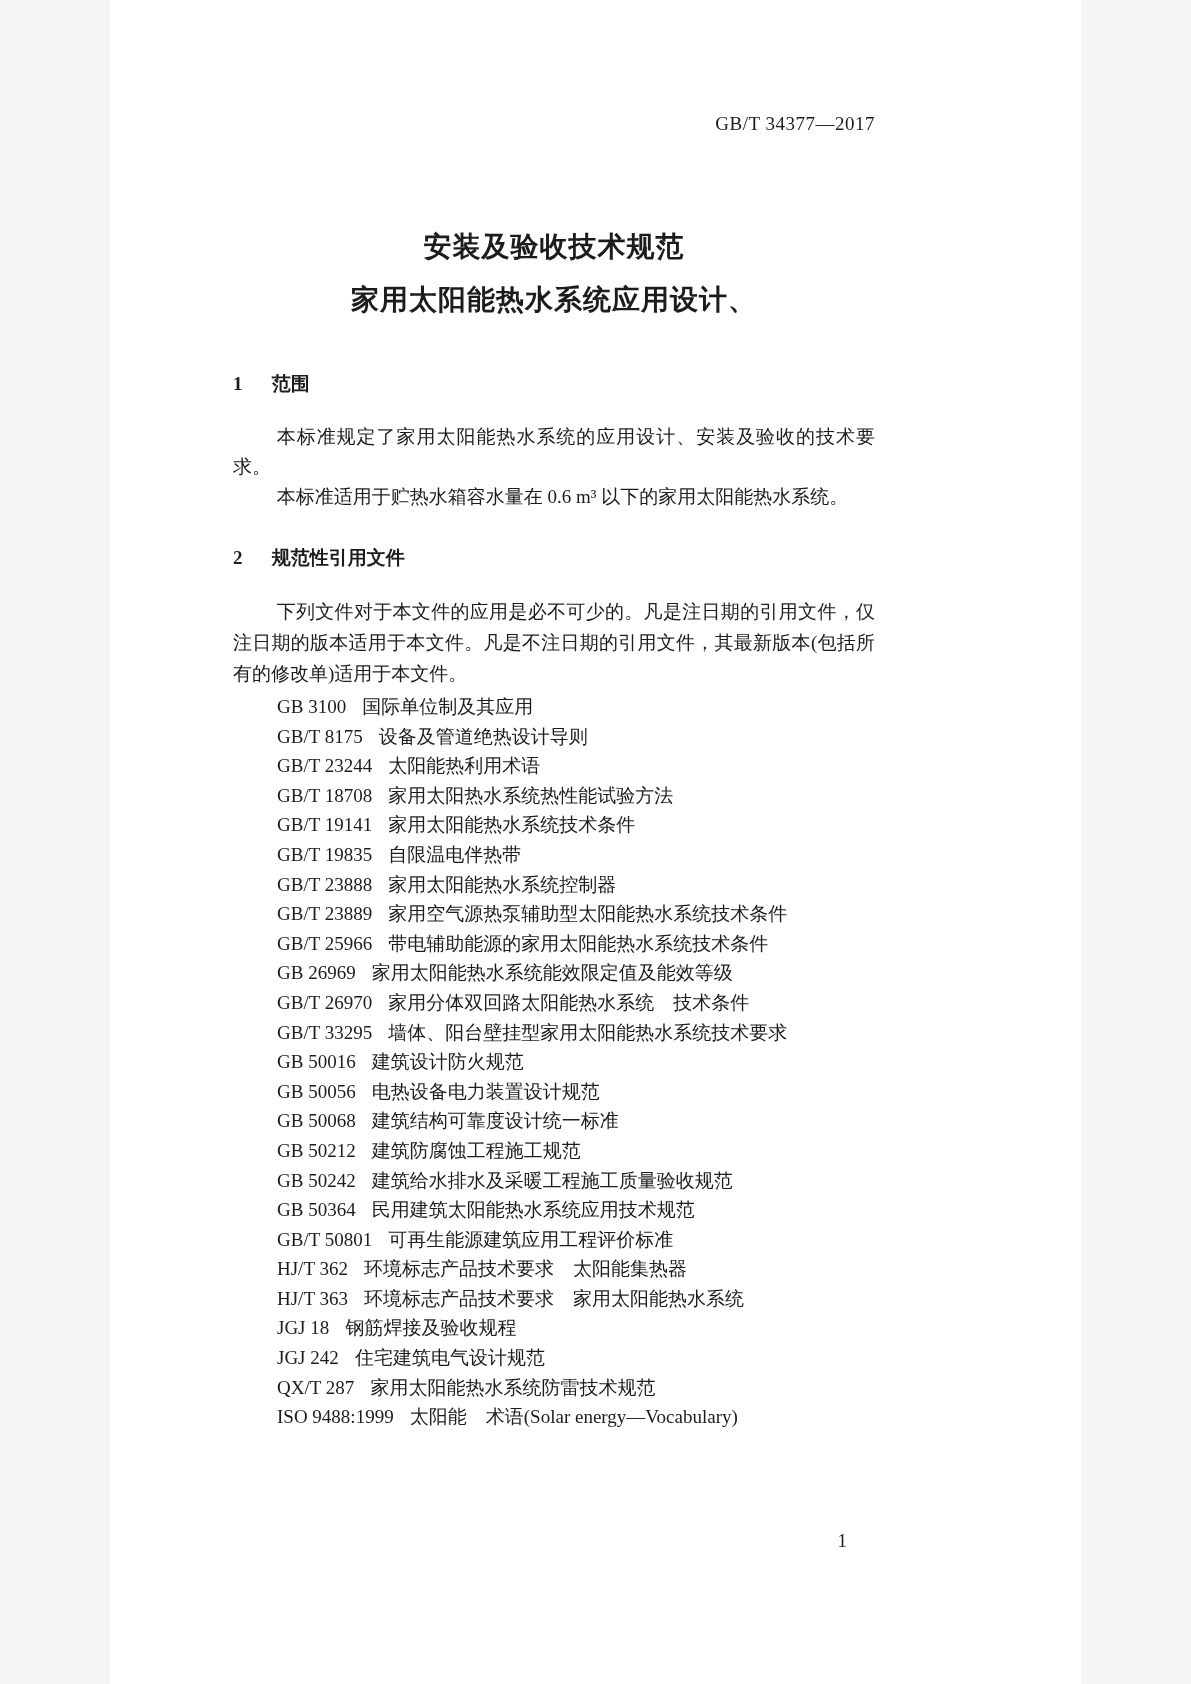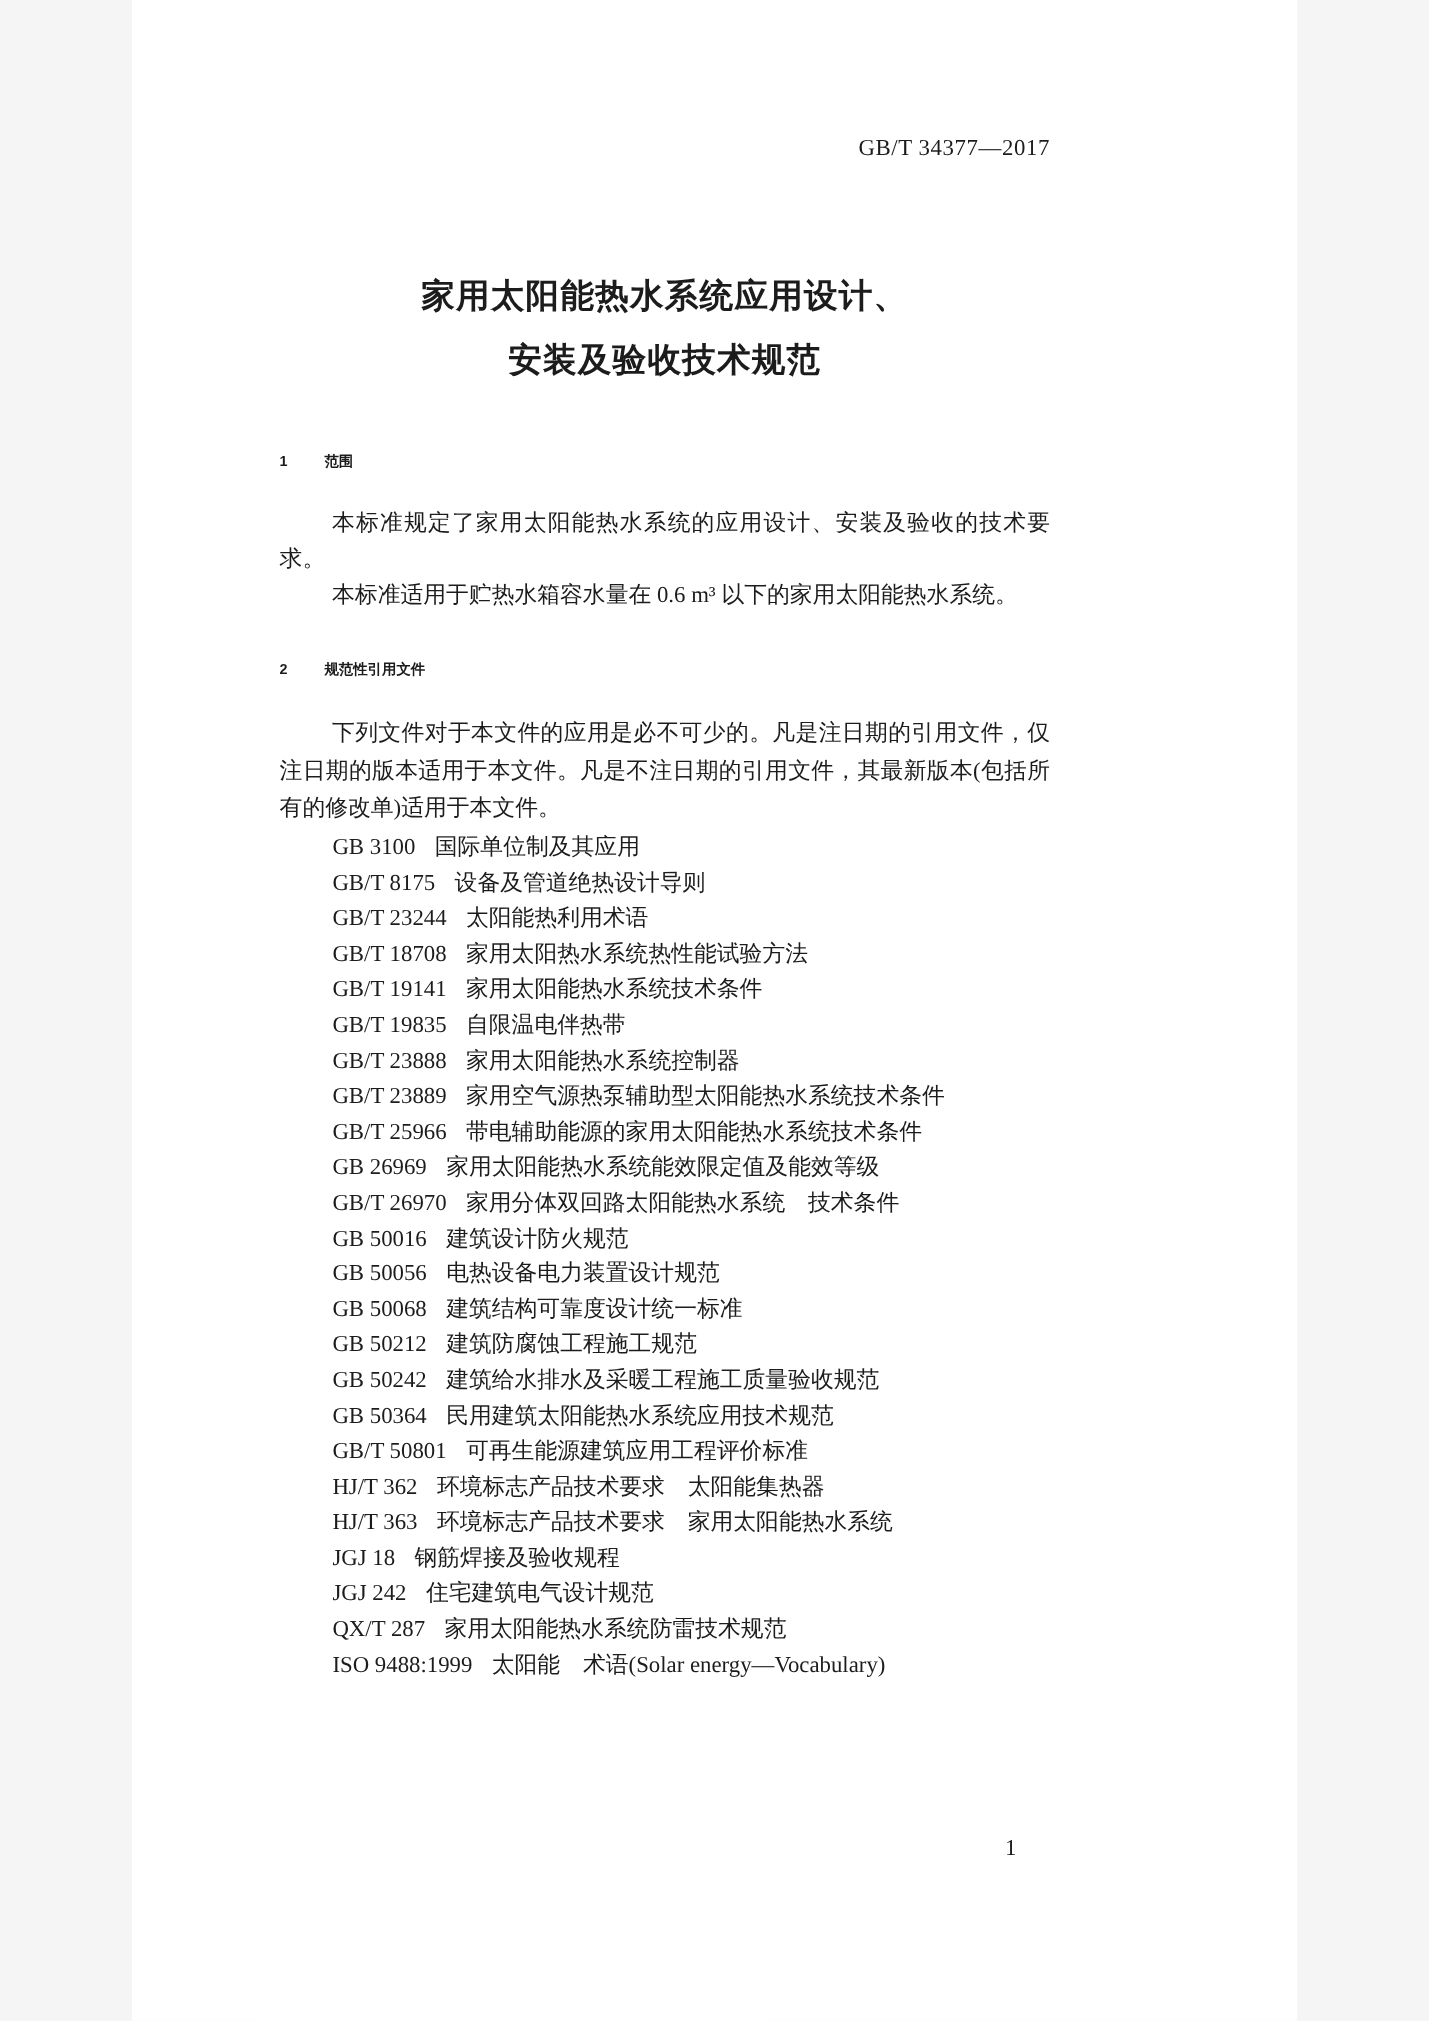--- a/index.html
+++ b/index.html
@@ -28,23 +28,23 @@
     margin-top: 84px;
     text-align: center;
     font-family: "Liberation Sans", "DejaVu Sans", sans-serif;
     font-weight: bold;
     font-size: 28px;
     line-height: 53px;
     letter-spacing: 1px;
   }
   .title-line { display: block; }
   .section-heading {
-    font-family: Liberation Sans, sans-serif;
+    font-family: Liberation Serif, serif;
     font-weight: bold;
-    font-size: 12px;
+    font-size: 19px;
     line-height: 24px;
   }
   .section-heading.sec1 { margin-top: 46px; }
   .section-heading.sec2 { margin-top: 34px; }
   .sec-num { display: inline-block; min-width: 34px; }
   .body-para {
     font-size: 19px;
     line-height: 30px;
     text-indent: 2.3em;
     text-align: justify;
@@ -67,22 +67,22 @@
   }
 </style>
 </head>
 <body>
 
 <div class="page">
 
   <div class="doc-number">GB/T 34377—2017</div>
 
   <h1 class="doc-title">
+    <span class="title-line">安装及验收技术规范</span>
     <span class="title-line">家用太阳能热水系统应用设计、</span>
-    <span class="title-line">安装及验收技术规范</span>
   </h1>
 
   <div class="section-heading sec1">
     <span class="sec-num">1</span>
     <span class="sec-label">范围</span>
   </div>
 
   <p class="body-para first-para">本标准规定了家用太阳能热水系统的应用设计、安装及验收的技术要求。</p>
   <p class="body-para">本标准适用于贮热水箱容水量在 0.6 m³ 以下的家用太阳能热水系统。</p>
 
@@ -98,20 +98,21 @@
       <li class="ref-item"><span class="ref-code">GB/T 8175</span><span class="ref-title">设备及管道绝热设计导则</span></li>
       <li class="ref-item"><span class="ref-code">GB/T 23244</span><span class="ref-title">太阳能热利用术语</span></li>
       <li class="ref-item"><span class="ref-code">GB/T 18708</span><span class="ref-title">家用太阳热水系统热性能试验方法</span></li>
       <li class="ref-item"><span class="ref-code">GB/T 19141</span><span class="ref-title">家用太阳能热水系统技术条件</span></li>
       <li class="ref-item"><span class="ref-code">GB/T 19835</span><span class="ref-title">自限温电伴热带</span></li>
       <li class="ref-item"><span class="ref-code">GB/T 23888</span><span class="ref-title">家用太阳能热水系统控制器</span></li>
       <li class="ref-item"><span class="ref-code">GB/T 23889</span><span class="ref-title">家用空气源热泵辅助型太阳能热水系统技术条件</span></li>
       <li class="ref-item"><span class="ref-code">GB/T 25966</span><span class="ref-title">带电辅助能源的家用太阳能热水系统技术条件</span></li>
       <li class="ref-item"><span class="ref-code">GB 26969</span><span class="ref-title">家用太阳能热水系统能效限定值及能效等级</span></li>
       <li class="ref-item"><span class="ref-code">GB/T 26970</span><span class="ref-title">家用分体双回路太阳能热水系统　技术条件</span></li>
+      <li class="ref-item"><span class="ref-code">GB/T 33295</span><span class="ref-title">墙体、阳台壁挂型家用太阳能热水系统技术要求</span></li>
       <li class="ref-item"><span class="ref-code">GB 50016</span><span class="ref-title">建筑设计防火规范</span></li>
       <li class="ref-item"><span class="ref-code">GB 50056</span><span class="ref-title">电热设备电力装置设计规范</span></li>
       <li class="ref-item"><span class="ref-code">GB 50068</span><span class="ref-title">建筑结构可靠度设计统一标准</span></li>
       <li class="ref-item"><span class="ref-code">GB 50212</span><span class="ref-title">建筑防腐蚀工程施工规范</span></li>
       <li class="ref-item"><span class="ref-code">GB 50242</span><span class="ref-title">建筑给水排水及采暖工程施工质量验收规范</span></li>
       <li class="ref-item"><span class="ref-code">GB 50364</span><span class="ref-title">民用建筑太阳能热水系统应用技术规范</span></li>
       <li class="ref-item"><span class="ref-code">GB/T 50801</span><span class="ref-title">可再生能源建筑应用工程评价标准</span></li>
       <li class="ref-item"><span class="ref-code">HJ/T 362</span><span class="ref-title">环境标志产品技术要求　太阳能集热器</span></li>
       <li class="ref-item"><span class="ref-code">HJ/T 363</span><span class="ref-title">环境标志产品技术要求　家用太阳能热水系统</span></li>
       <li class="ref-item"><span class="ref-code">JGJ 18</span><span class="ref-title">钢筋焊接及验收规程</span></li>

